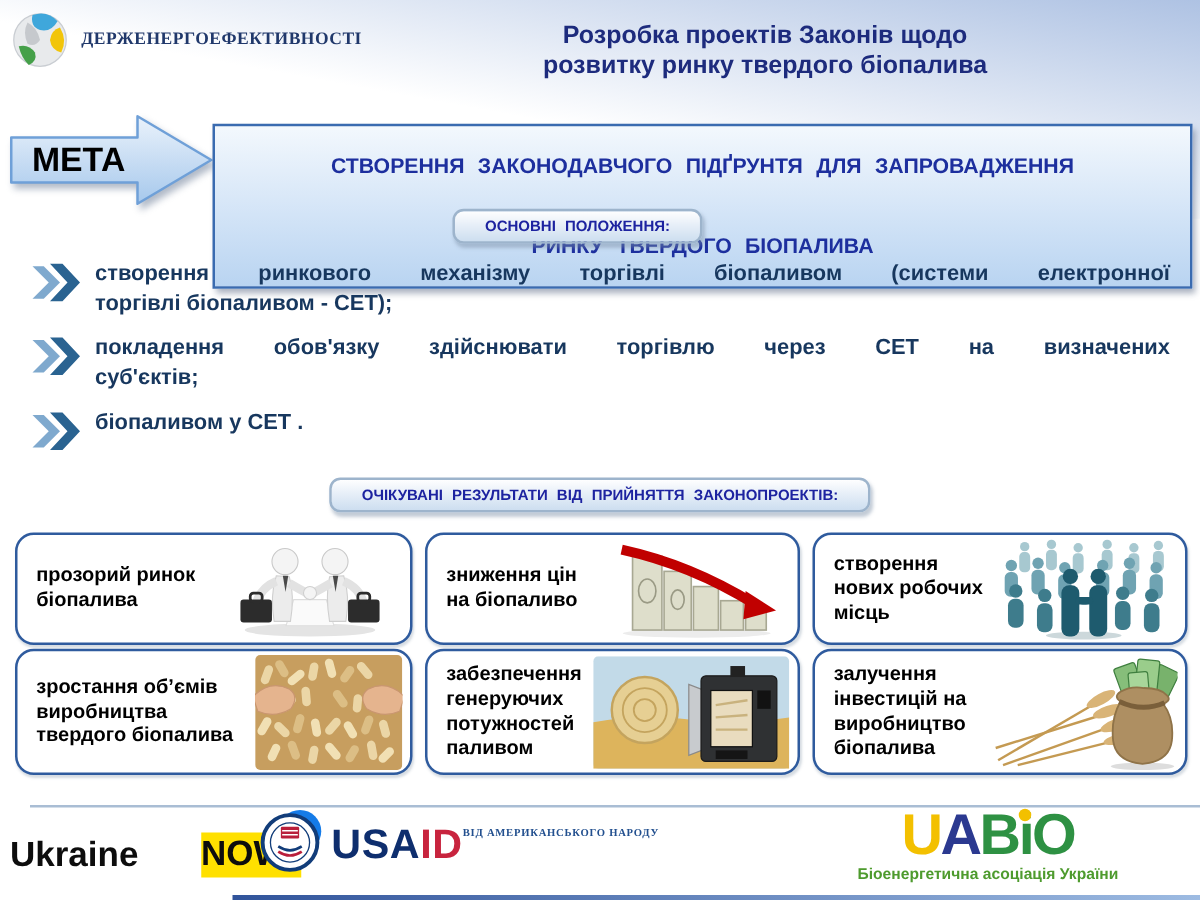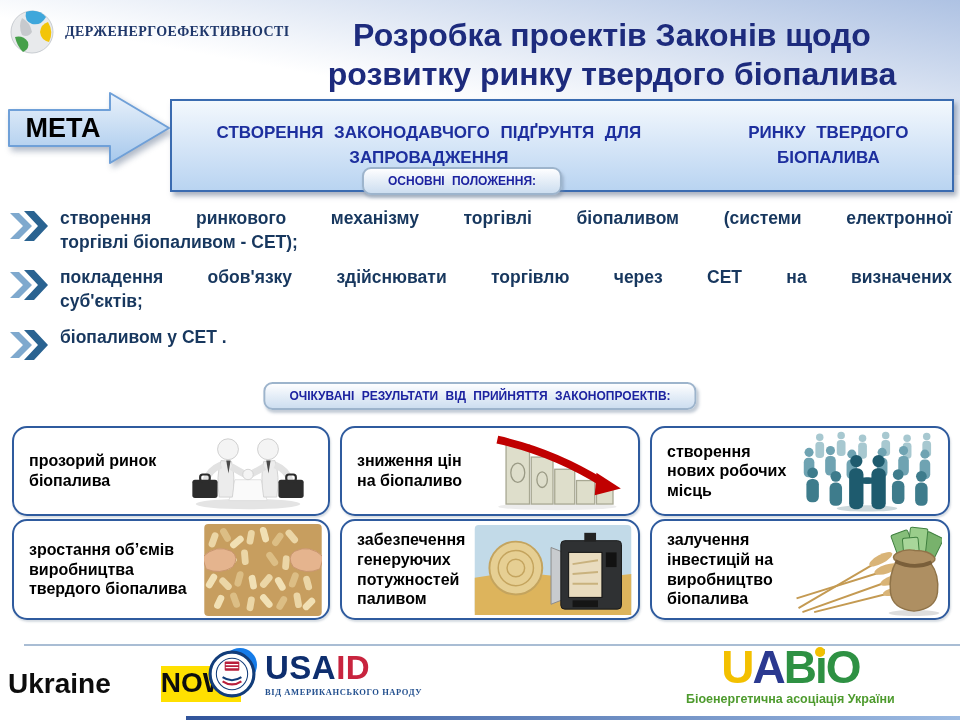--- a/index.html
+++ b/index.html
@@ -16,51 +16,51 @@
     pointer-events: none;
   }
   
   .agency { position: absolute; top: 8px; left: 8px; display: flex; align-items: center; gap: 9px; }
   .agency-name {
     font-family: "Liberation Serif", serif;
     font-size: 14px; font-weight: bold; color: #20386B; letter-spacing: .4px; text-align: right;
   }
   .title {
     position: absolute; top: 16px; left: 268px; width: 688px;
-    text-align: center; font-size: 32px; font-weight: bold;
+    text-align: center; font-size: 20px; font-weight: bold;
     color: #1D2B7D; line-height: 1.22;
   }
   
   .meta-wrap { position: absolute; top: 88px; left: 6px; width: 168px; height: 80px;
     filter: drop-shadow(3px 4px 3px rgba(80,100,130,.45)); }
   .meta-label {
     position: absolute; top: 50%; left: 12px; transform: translateY(-50%);
     width: 90px; text-align: center; font-size: 27px; font-weight: bold; color: #000;
   }
   .goal-box {
     position: absolute; top: 99px; left: 170px; width: 784px; min-height: 62px;
     background: linear-gradient(180deg, #F3F8FD 0%, #D3E4F7 55%, #B9D4F1 100%);
     border: 2px solid #3A6BB0; box-shadow: 3px 4px 5px rgba(100,115,140,.55);
-    display: flex; flex-direction: row; align-items: center; justify-content: center;
+    display: flex; flex-direction: column; align-items: center; justify-content: center;
     text-align: center; color: #1D2F9E; font-weight: bold; font-size: 17px;
     line-height: 1.45; word-spacing: 6px; padding: 20px 10px; gap: 39px;
   }
   
   .pill {
     background: linear-gradient(180deg, #FEFEFF 0%, #E7EFF8 45%, #CDDEF0 100%);
     border: 2px solid #9DB4CC; border-radius: 9px;
     box-shadow: 2px 3px 3px rgba(120,140,165,.45);
     color: #1D23A0; font-weight: bold; font-size: 12px;
     padding: 5px 24px; white-space: nowrap; width: max-content; word-spacing: 4px;
   }
   .pill-main { position: absolute; top: 167px; left: 462px; transform: translateX(-50%); }
   .pill-results { position: absolute; top: 382px; left: 480px; transform: translateX(-50%); }
   
   .bullets { position: absolute; top: 206px; left: 0; width: 960px; }
-  .bullet { display: flex; align-items: flex-start; padding: 0 8px; margin-bottom: 11px; }
+  .bullet { display: flex; align-items: flex-start; padding: 0 24px; margin-bottom: 11px; }
   .bullet .chev { flex: 0 0 40px; margin-top: 4px; }
   .btext { flex: 1; margin-left: 12px; color: #17375E; font-weight: bold;
     font-size: 17.5px; line-height: 1.38; }
   .jline { text-align: justify; text-align-last: justify; }
   .nline { text-align: left; }
   
   .cards {
     position: absolute; top: 426px; left: 12px; width: 938px;
     display: grid; grid-template-columns: 318px 300px 300px;
     grid-template-rows: 90px 101px; column-gap: 10px; row-gap: 3px;
@@ -78,21 +78,21 @@
   .ukrainenow { position: absolute; left: 8px; top: 666px; display: flex; align-items: center; gap: 44px; }
   .un-word { font-size: 28px; font-weight: 800; color: #0d0d0d; }
   .un-now { position: relative; margin-left: 6px; background: #FFE000;
     padding: 1px 12px 3px 0; font-size: 28px; font-weight: 800; color: #0d0d0d; }
   .un-badge {
     position: absolute; top: -18px; right: -16px; width: 34px; height: 34px; border-radius: 50%;
     background: #157BE8; color: #fef9c3; font-size: 13px; font-weight: bold;
     display: flex; align-items: center; justify-content: center;
   }
   .usaid { position: absolute; left: 208px; top: 650px; display: flex; align-items: center; gap: 9px; }
-  .usaid-text { display: flex; flex-direction: column; }
+  .usaid-text { display: flex; flex-direction: row; }
   .usaid-word { font-size: 33px; font-weight: bold; letter-spacing: .5px; line-height: 1; }
   .usaid-blue { color: #0E2E6E; }
   .usaid-red { color: #C8243E; }
   .usaid-tag { font-size: 8.5px; font-weight: bold; color: #23508F; letter-spacing: .6px; margin-top: 3px; font-family: Liberation Serif, serif; }
   .uabio { position: absolute; left: 686px; top: 646px; text-align: center; }
   .uabio-word { font-size: 46px; font-weight: 800; line-height: .95; letter-spacing: -2px;
     display: flex; justify-content: center; align-items: flex-end; }
   .l-u { color: #F3C000; } .l-a { color: #2B3990; }
   .l-b, .l-i, .l-o { color: #2E9143; }
   .l-i { position: relative; }

